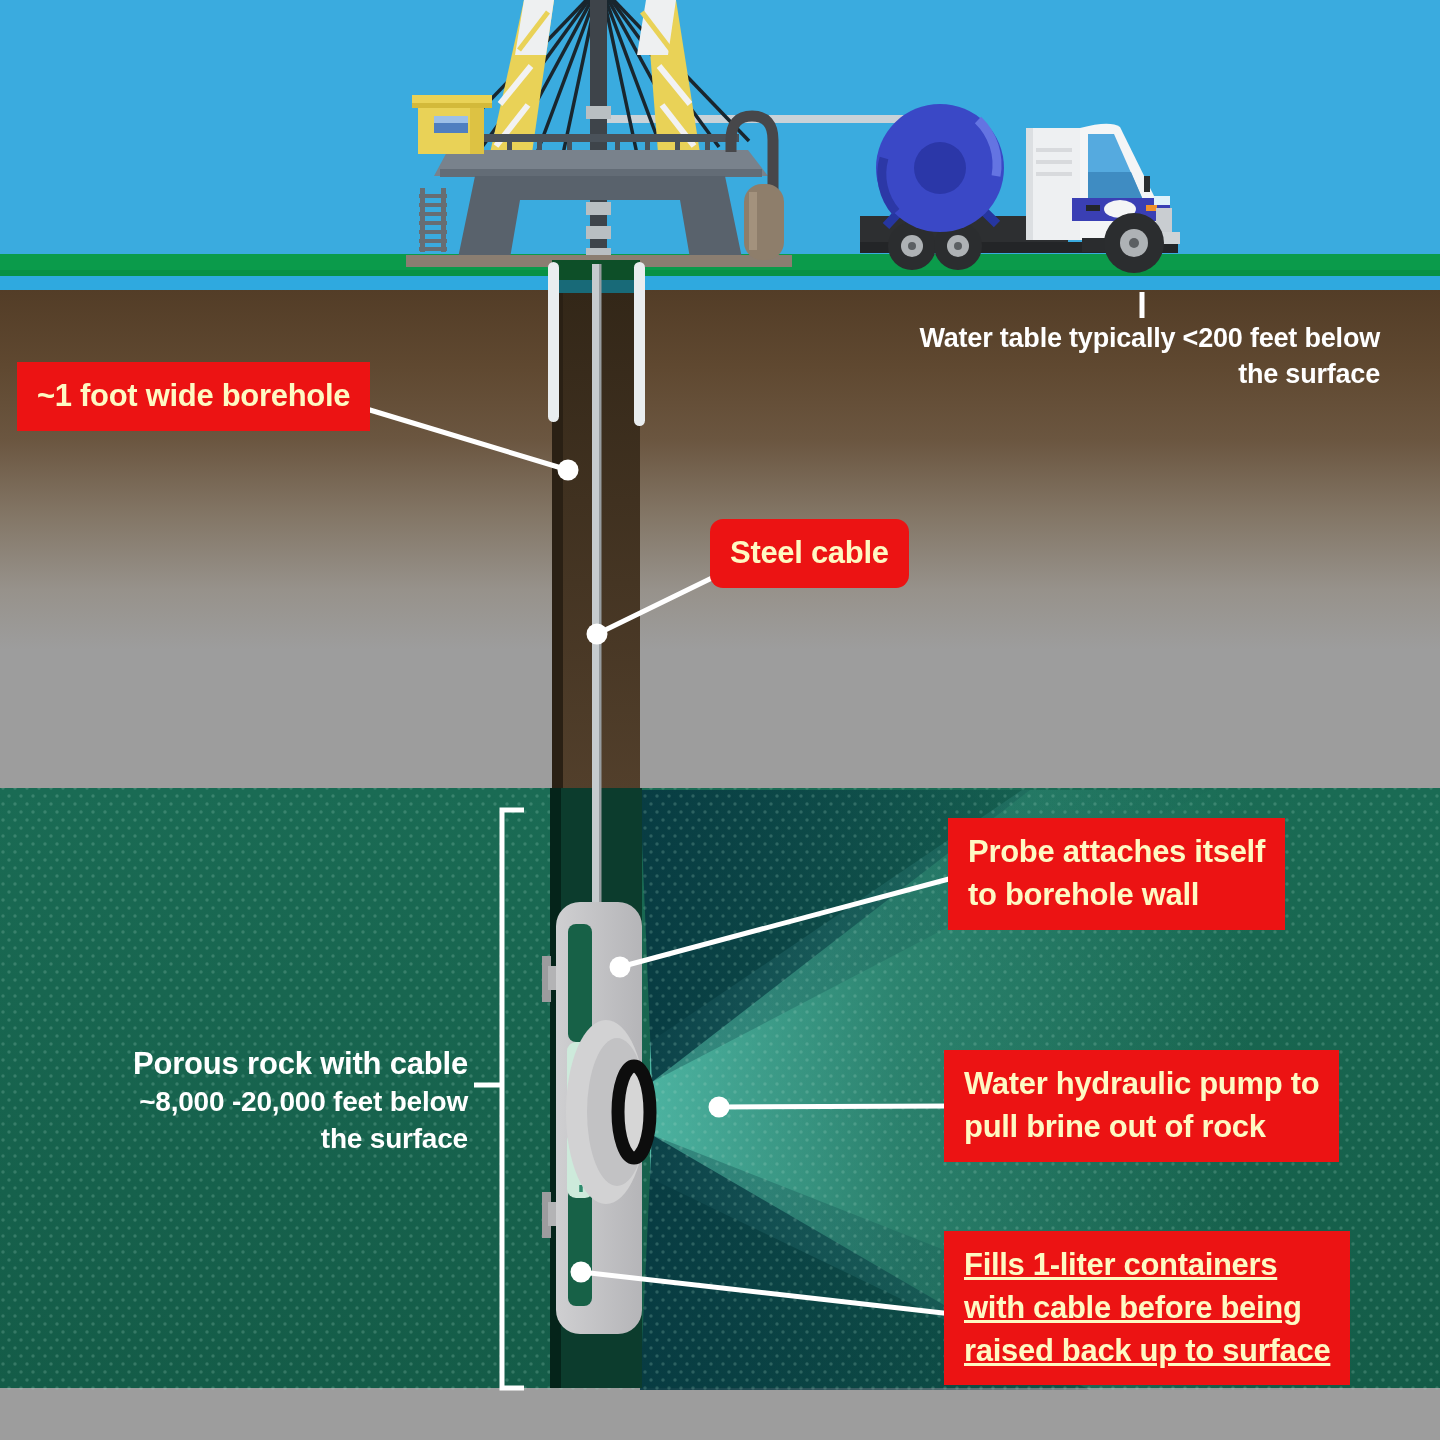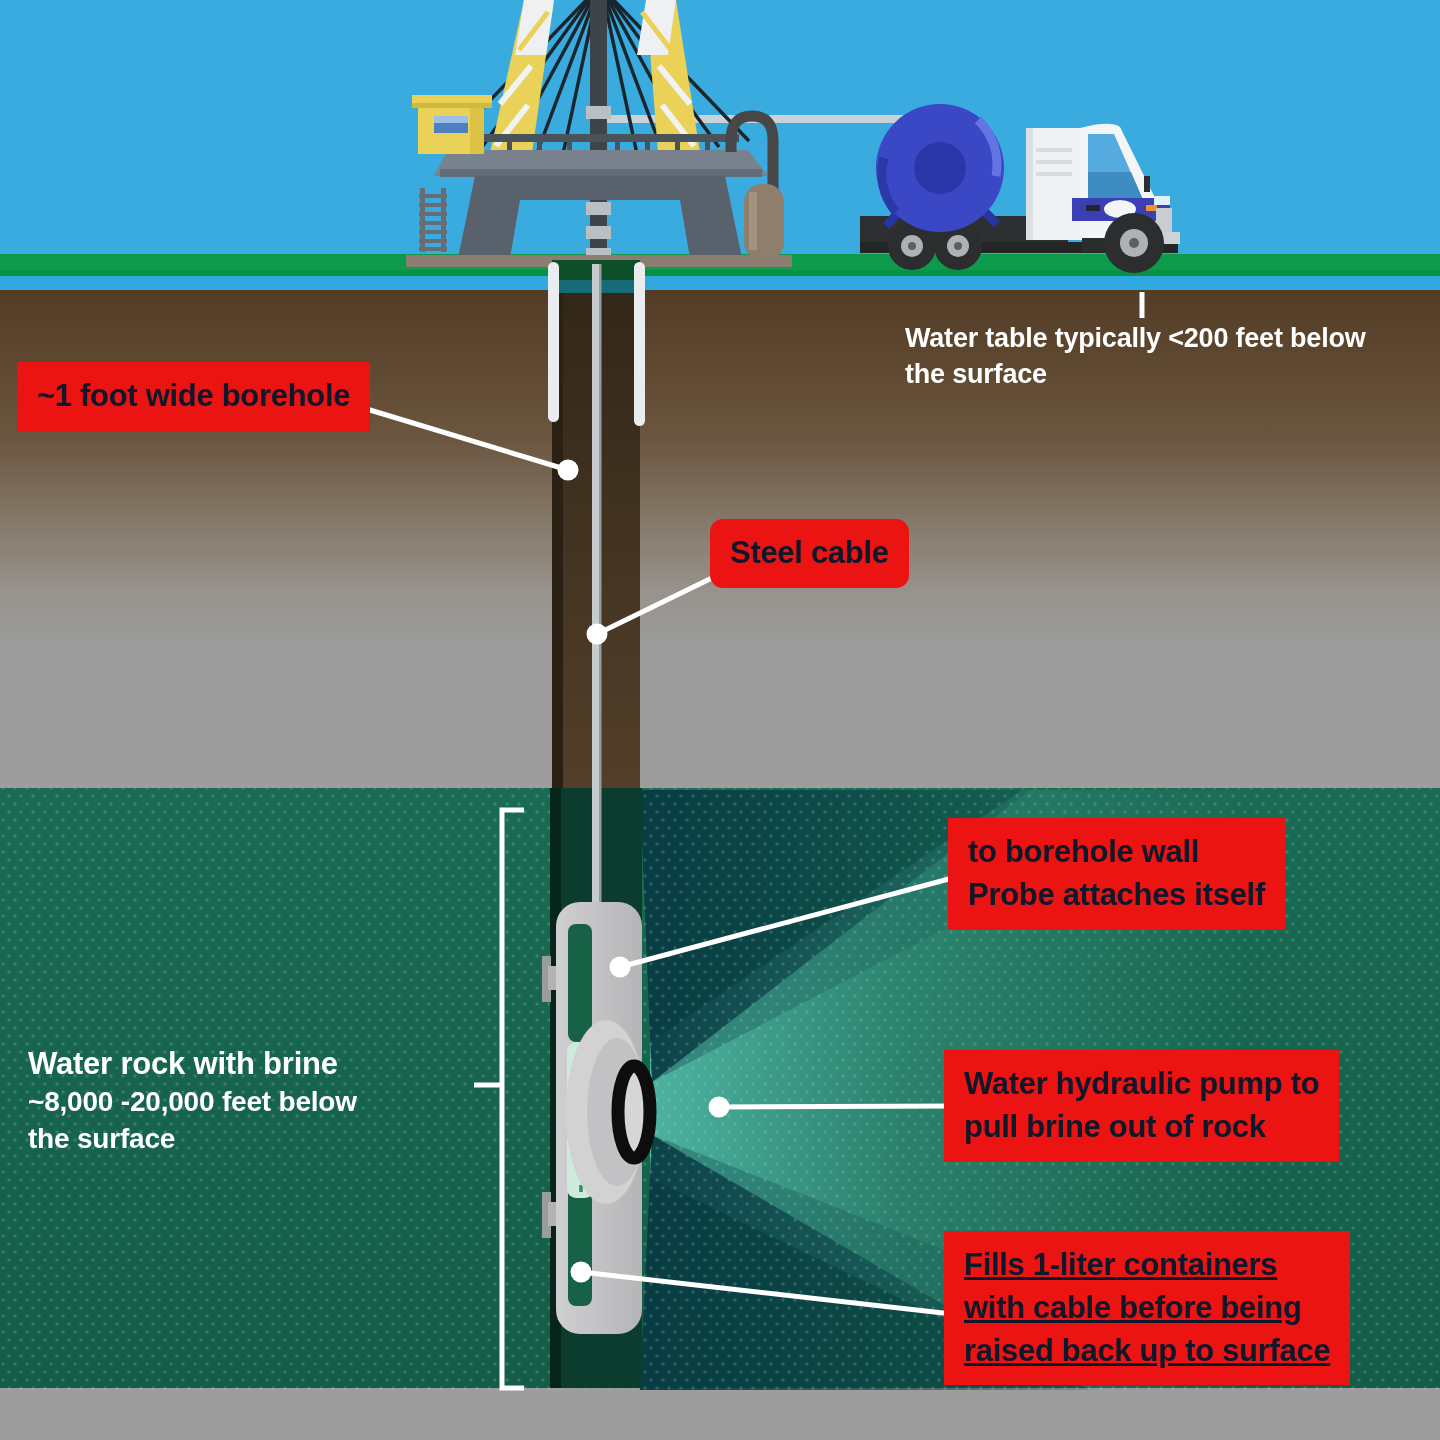--- a/index.html
+++ b/index.html
@@ -2,26 +2,26 @@
 <html><head>
 <meta charset="utf-8">
 <style>
   html,body{margin:0;padding:0;background:#222;}
   .stage{
     position:relative;width:1440px;height:1440px;overflow:hidden;
     font-family:"Liberation Sans","DejaVu Sans",sans-serif;
   }
   .stage svg{position:absolute;left:0;top:0;}
   .callout{
-    position:absolute;background:#ec1313;color:#0f172a;font-weight:700;
+    position:absolute;background:#ec1313;color:#fef9c3;font-weight:700;
     font-size:31px;line-height:1.38;padding:13px 20px;white-space:nowrap;
     letter-spacing:-0.3px;
   }
   .note{
-    position:absolute;color:#ffffff;font-weight:700;text-align:left;
+    position:absolute;color:#ffffff;font-weight:700;text-align:right;
     letter-spacing:-0.2px;
   }
   .note .big{font-size:31px;line-height:1.3;display:block;}
   .note .small{font-size:28px;line-height:1.3;display:block;}
   #water-note{left:905px;top:320px;width:475px;font-size:27px;line-height:1.34;}
 </style>
 </head>
 <body>
 
 <div class="stage">
@@ -286,39 +286,39 @@
 
 <div class="callout" style="left:17px;top:362px;">
   <div>~1 foot wide borehole</div>
 </div>
 
 <div class="callout" style="left:710px;top:519px;border-radius:13px;">
   <div>Steel cable</div>
 </div>
 
 <div class="callout" style="left:948px;top:818px;">
+  <div>Probe attaches itself</div>
   <div>to borehole wall</div>
-  <div>Probe attaches itself</div>
 </div>
 
 <div class="callout" style="left:944px;top:1050px;">
   <div>Water hydraulic pump to</div>
   <div>pull brine out of rock</div>
 </div>
 
 <div class="callout" style="left:944px;top:1231px;text-decoration:underline;">
   <div>Fills 1-liter containers</div>
   <div>with cable before being</div>
   <div>raised back up to surface</div>
 </div>
 
 <div class="note" id="water-note">
   <span>Water table typically &lt;200 feet</span>
   <span>below the surface</span>
 </div>
 
 <div class="note" style="left:28px;top:1044px;width:440px;">
-  <span class="big">Water rock with brine</span>
+  <span class="big">Porous rock with cable</span>
   <span class="small">~8,000 -20,000 feet below</span>
   <span class="small">the surface</span>
 </div>
 
 </div>
 
 </body></html>

